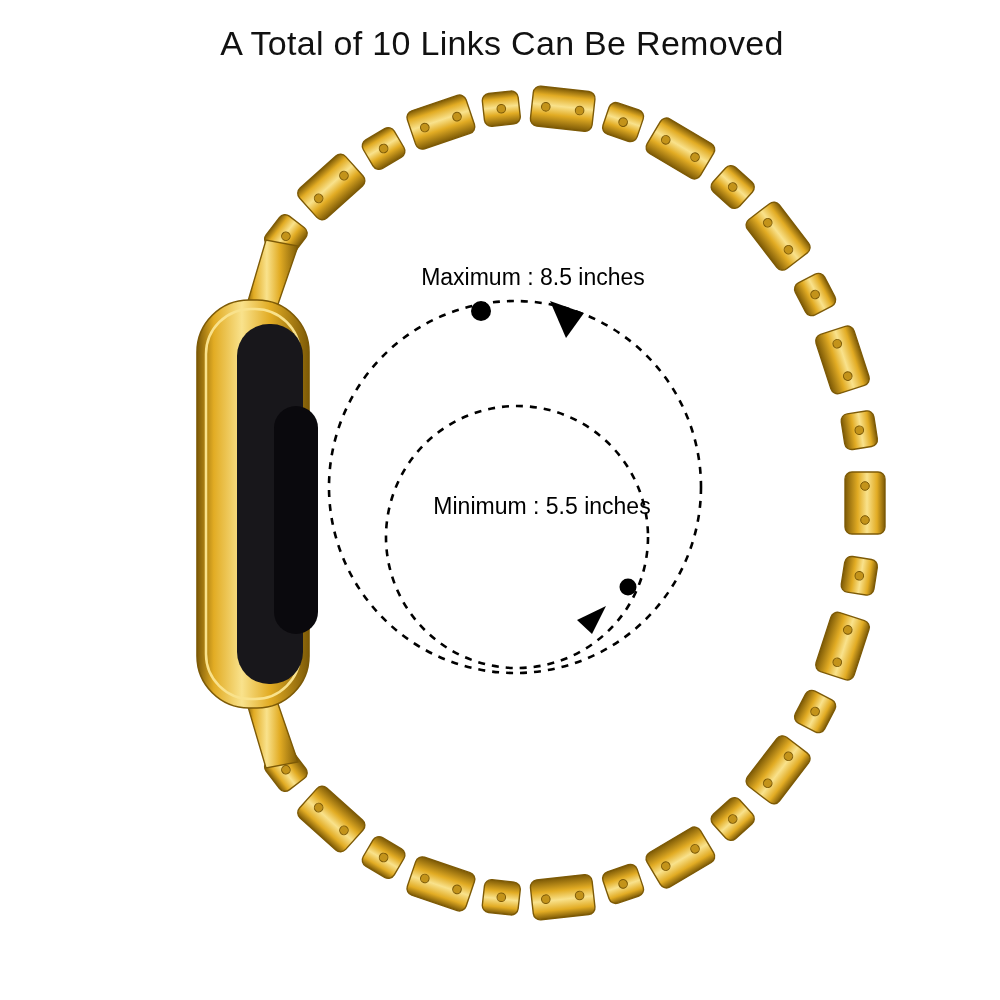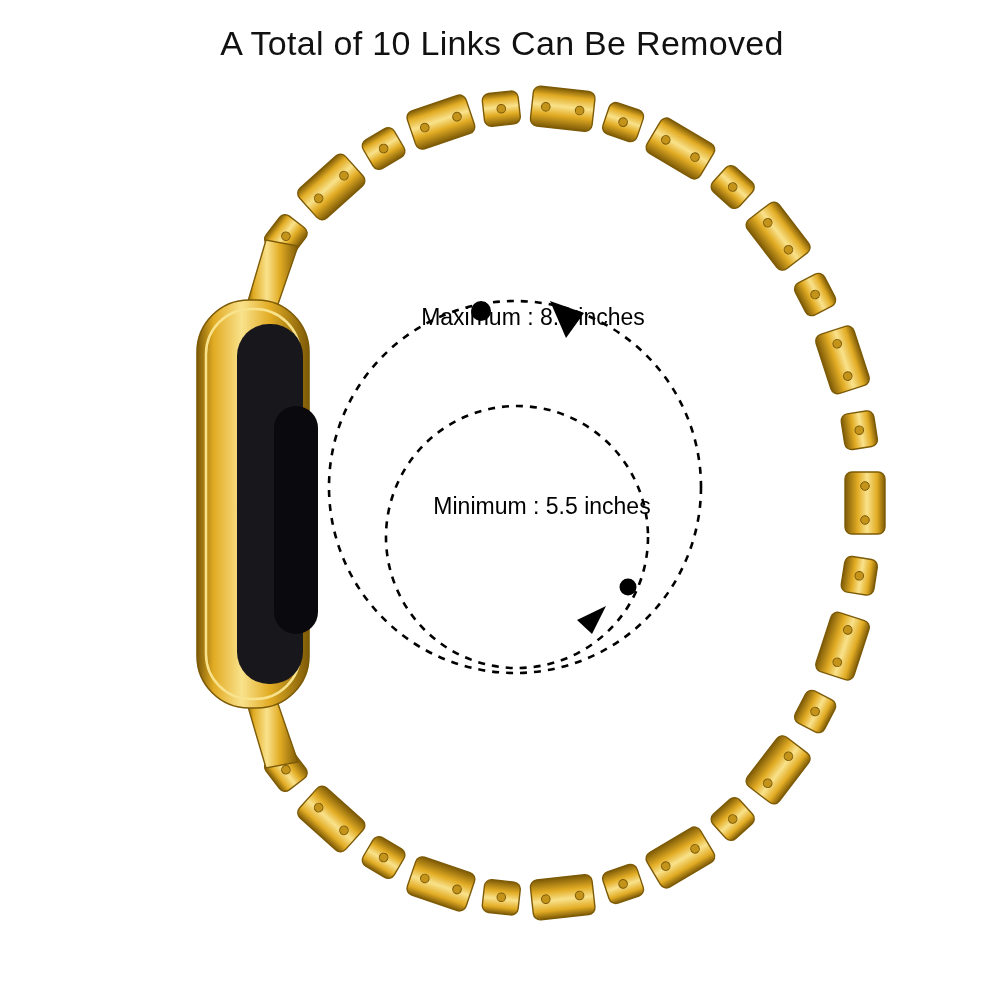--- a/index.html
+++ b/index.html
@@ -31,21 +31,21 @@
     height: 1000px;
     display: block;
   }
   .size-label {
     position: absolute;
     transform: translate(-50%, -50%);
     font-size: 23px;
     color: #000000;
     white-space: nowrap;
   }
-  .max-label { left: 533px; top: 277px; margin-top: 40px; }
+  .max-label { left: 533px; top: 277px; }
   .min-label { left: 542px; top: 506px; }
 </style>
 </head>
 <body>
 
 <div class="stage">
 
   <h1 class="title">A Total of 10 Links Can Be Removed</h1>
 
   <svg class="scene" viewBox="0 0 1000 1000" xmlns="http://www.w3.org/2000/svg">

